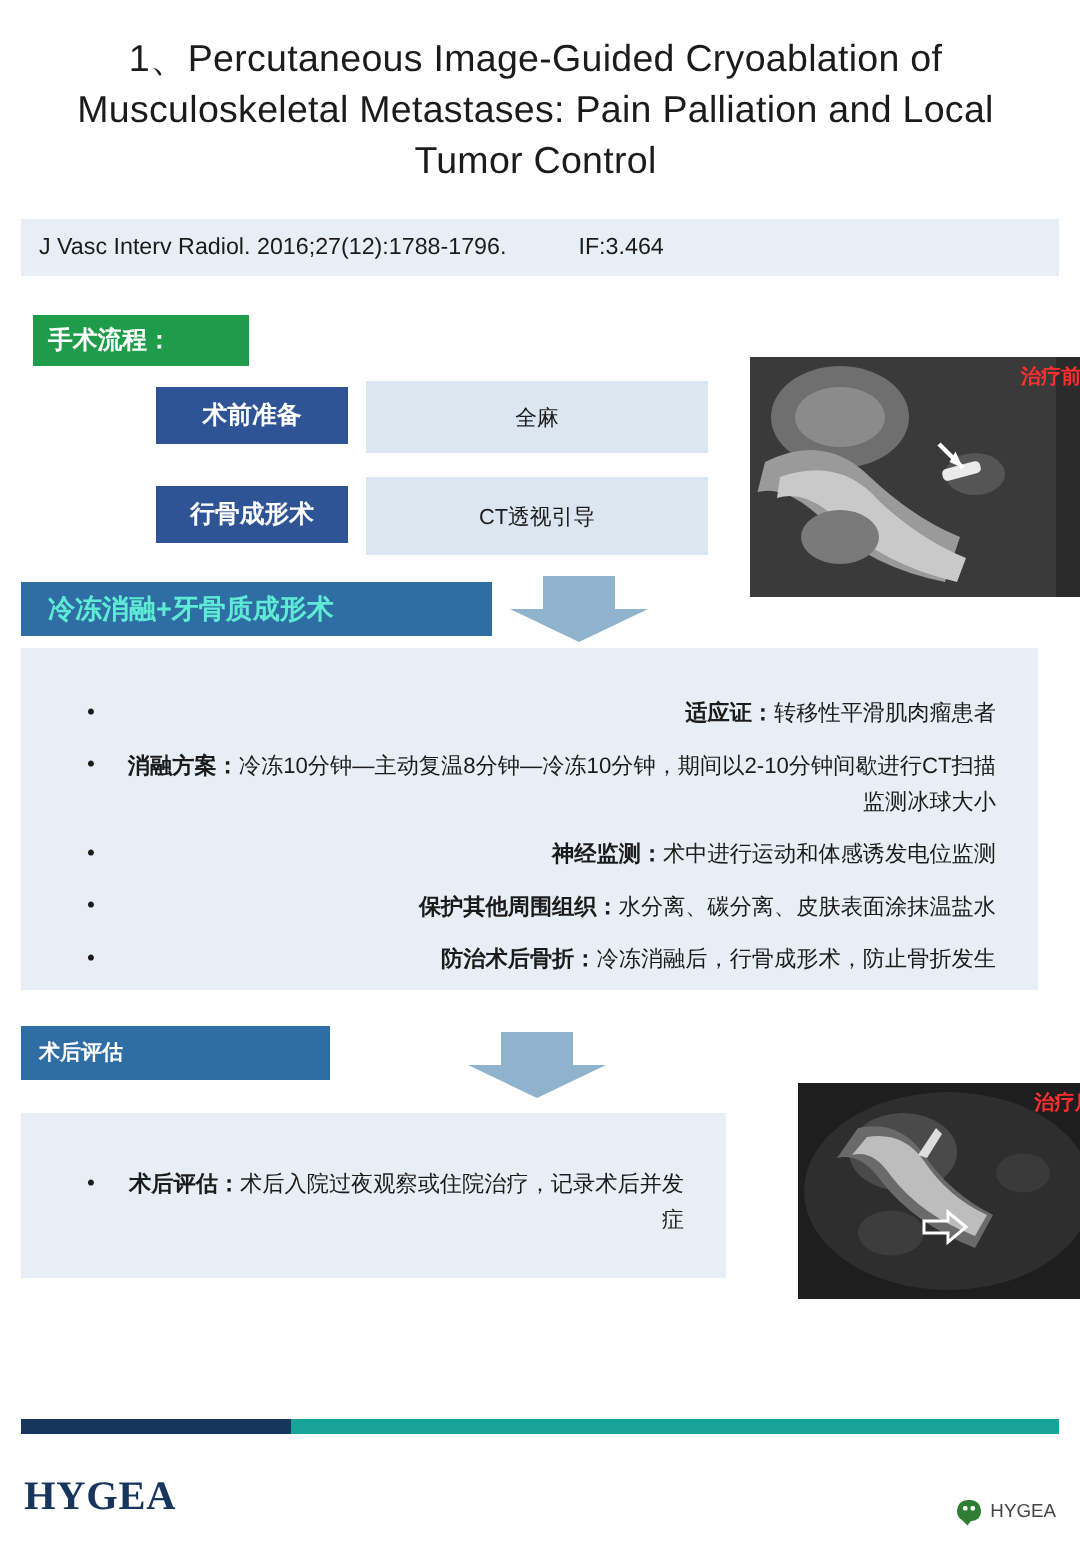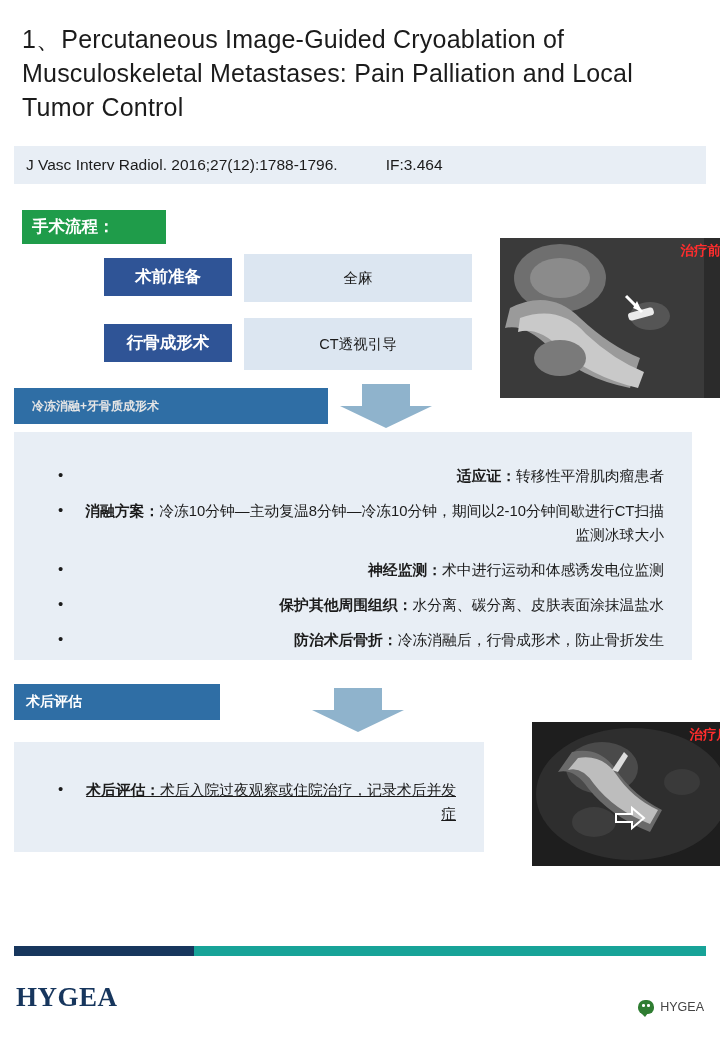--- a/index.html
+++ b/index.html
@@ -21,20 +21,21 @@
 
   
   .title {
     position: absolute;
     left: 22px; top: 22px; width: 670px;
     font-size: 25px;
     line-height: 34px;
     font-weight: 400;
     color: #1b1b1b;
     letter-spacing: 0.2px;
+    text-align: center;
   }
 
   
   .citation-band {
     position: absolute;
     left: 14px; top: 146px;
     width: 692px; height: 38px;
     background: #e8eef5;
     display: flex;
     align-items: center;
@@ -89,22 +90,22 @@
   }
   .box-anesth { left: 244px; top: 254px; width: 228px; height: 48px; }
   .box-ct     { left: 244px; top: 318px; width: 228px; height: 52px; }
 
   
   .wide-bar {
     position: absolute;
     left: 14px; top: 388px;
     width: 314px; height: 36px;
     background: #2f6ea5;
-    color: #e5e5e5;
-    font-size: 12px;
+    color: #5eead4;
+    font-size: 18px;
     font-weight: bold;
     display: flex;
     align-items: center;
     padding-left: 18px;
   }
 
   
   .arrow {
     position: absolute;
   }
@@ -118,21 +119,20 @@
     width: 678px; height: 228px;
     background: #e8eef5;
     padding: 14px 10px 0 14px;
   }
   .content-box-2 {
     position: absolute;
     left: 14px; top: 742px;
     width: 470px; height: 110px;
     background: #e8eef5;
     padding: 18px 10px 0 14px;
-    text-decoration: underline;
   }
   ul.bullets {
     margin: 18px; padding: 0; list-style: none; text-align: right;
   }
   ul.bullets li {
     position: relative;
     padding-left: 34px;
     margin-bottom: 11px;
     font-size: 14.8px;
     line-height: 24px;

